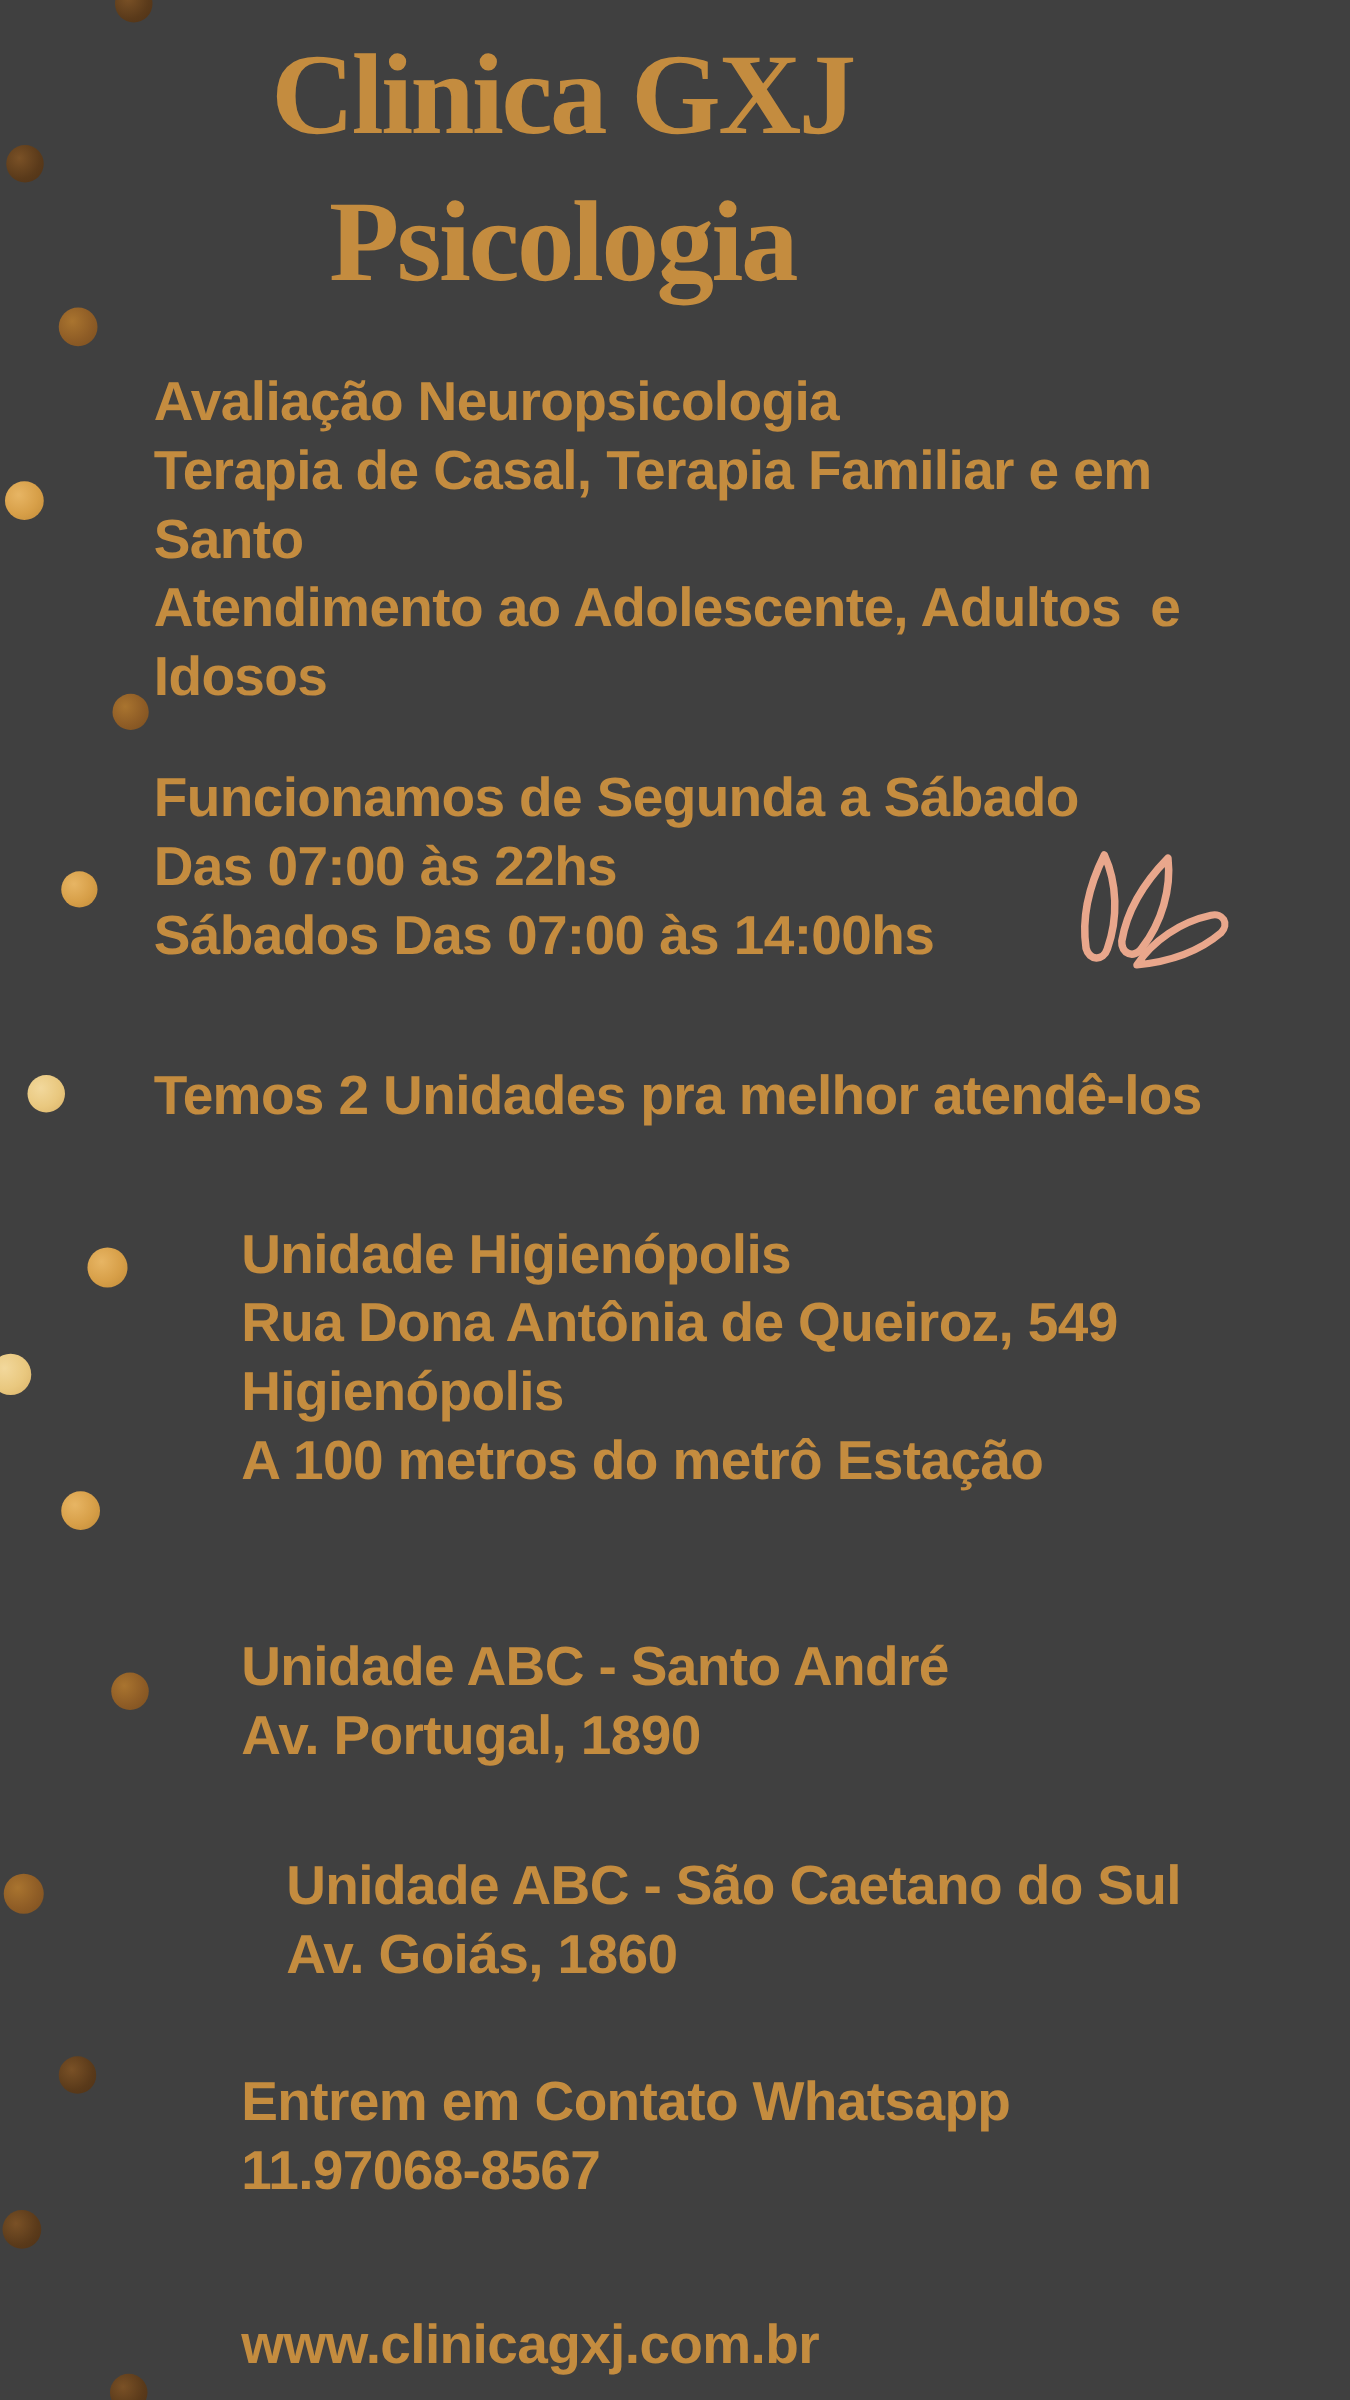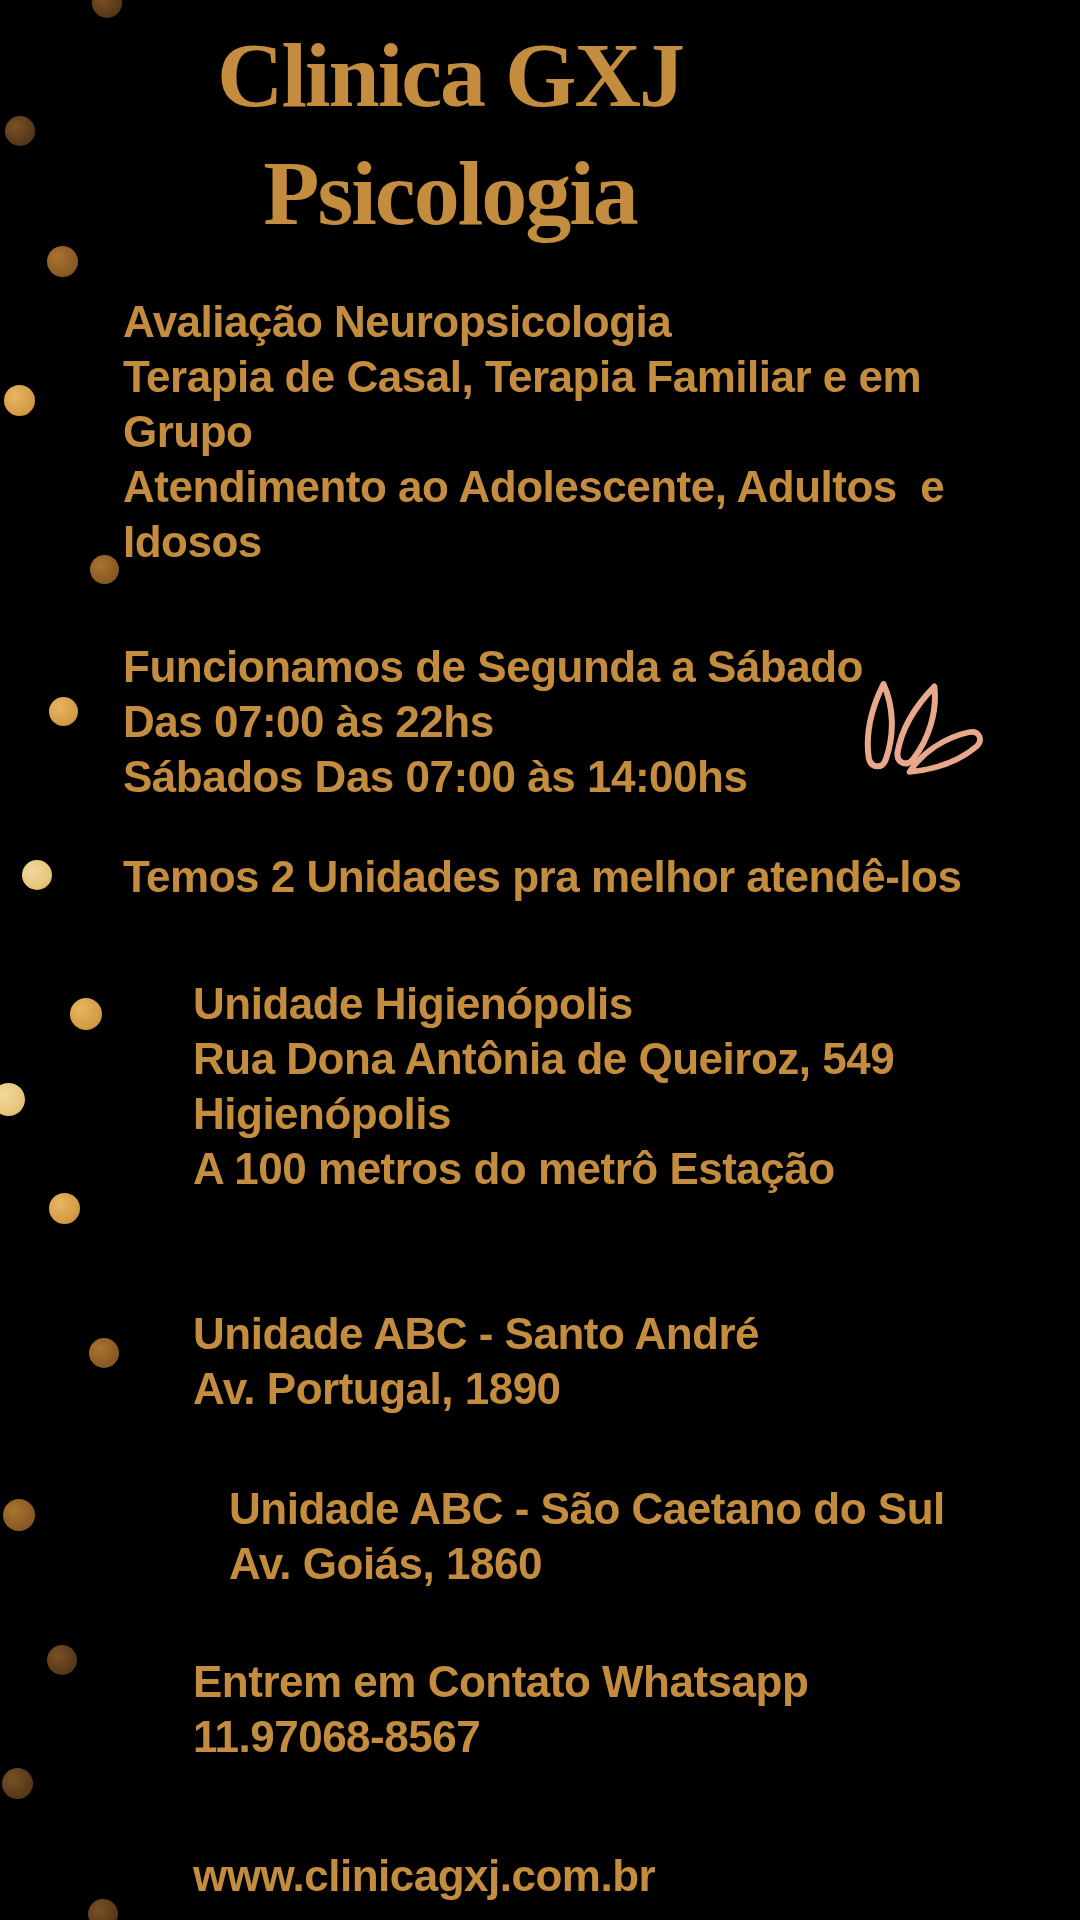--- a/index.html
+++ b/index.html
@@ -1,19 +1,19 @@
 <!DOCTYPE html>
 <html><head>
 <meta charset="utf-8">
 <style>
   html,body{margin:0;padding:0;background:#ffffff;}
   .page{
     position:relative;
     width:1080px;height:1920px;
-    background:#000000;
+    background:#404040;
     overflow:hidden;
     font-family:"Liberation Sans",sans-serif;
   }
   
   .title{
     position:absolute;left:110px;top:16px;width:680px;
     text-align:center;
     font-family:"Liberation Serif",serif;
     font-weight:700;
     font-size:92px;
@@ -25,21 +25,21 @@
   .block{
     position:absolute;
     color:#C48C3F;
     font-weight:700;
     font-size:44px;
     line-height:55px;
     letter-spacing:-0.5px;
   }
   .line{white-space:pre-wrap;}
   #services{left:123px;top:294px;}
-  #hours{left:123px;top:639px;}
+  #hours{left:123px;top:611px;}
   #units-intro{left:123px;top:849px;}
   #unit-1{left:193px;top:976px;}
   #unit-2{left:193px;top:1306px;}
   #unit-3{left:193px;top:1481px;margin-left:36px;}
   #contact{left:193px;top:1654px;}
   #website{left:193px;top:1816px;margin-top:32px;}
   
   .dot{position:absolute;border-radius:50%;}
   .dot-dark {background:radial-gradient(circle at 35% 35%, #7a5126, #5a3a1a 60%, #4e3116);}
   .dot-brown{background:radial-gradient(circle at 35% 35%, #a9742f, #8f5d26 55%, #7a4e20);}
@@ -73,21 +73,21 @@
     </div>
 
   <div class="title">
     <div>Clinica GXJ</div>
     <div>Psicologia</div>
   </div>
 
   <div id="services" class="block">
     <div class="line">Avaliação Neuropsicologia</div>
     <div class="line">Terapia de Casal, Terapia Familiar e em</div>
-    <div class="line">Grupo</div>
+    <div class="line">Santo</div>
     <div class="line">Atendimento ao Adolescente, Adultos  e</div>
     <div class="line">Idosos</div>
   </div>
 
   <div id="hours" class="block">
     <div class="line">Funcionamos de Segunda a Sábado</div>
     <div class="line">Das 07:00 às 22hs</div>
     <div class="line">Sábados Das 07:00 às 14:00hs</div>
   </div>
 

